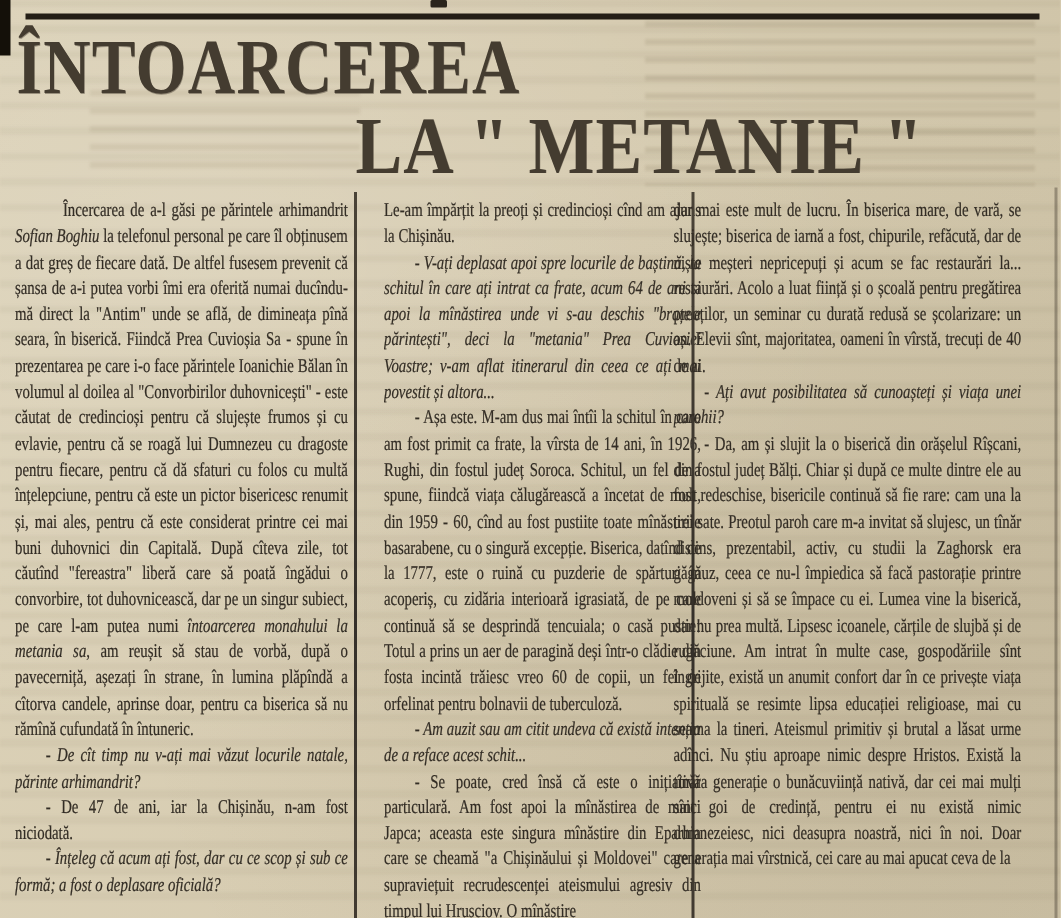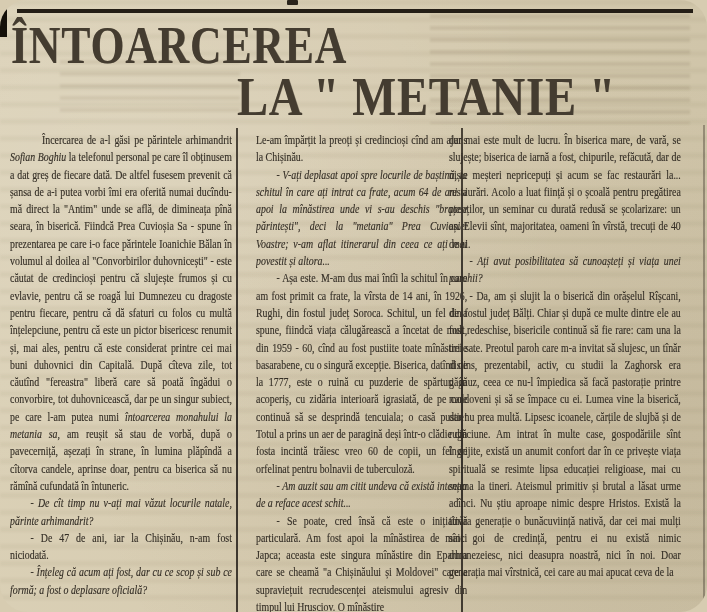--- a/index.html
+++ b/index.html
@@ -3,21 +3,20 @@
 <meta charset="utf-8">
 <style>
   html,body{margin:0;padding:0;background:#d7ccb1;}
   .page{
     position:relative;width:707px;height:612px;overflow:hidden;
     background:
       radial-gradient(ellipse at 18% 28%, rgba(255,255,255,0.12), transparent 55%),
       radial-gradient(ellipse at 85% 75%, rgba(95,75,45,0.10), transparent 60%),
       linear-gradient(100deg,#dbd1b7 0%,#d6cbb0 50%,#cec3a7 100%);
     font-family:"Liberation Serif","DejaVu Serif",serif;
-    border-radius:27px;
   }
   
   .bleed-all{
     position:absolute;inset:0;pointer-events:none;
     background:repeating-linear-gradient(to bottom, rgba(112,96,66,0.055) 0 5px, transparent 5px 17px);
     filter:blur(1px);
   }
   .bleed-header{
     position:absolute;left:430px;top:14px;width:260px;height:110px;pointer-events:none;
     background:repeating-linear-gradient(to bottom, rgba(105,90,60,0.16) 0 4px, transparent 4px 12px);

